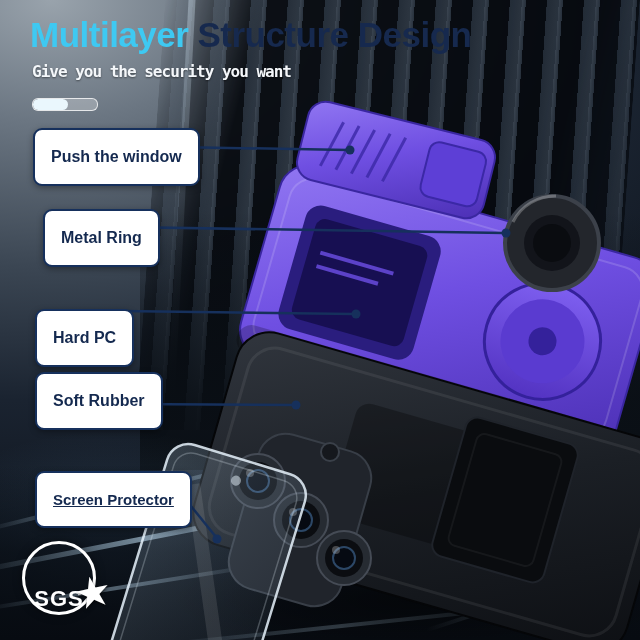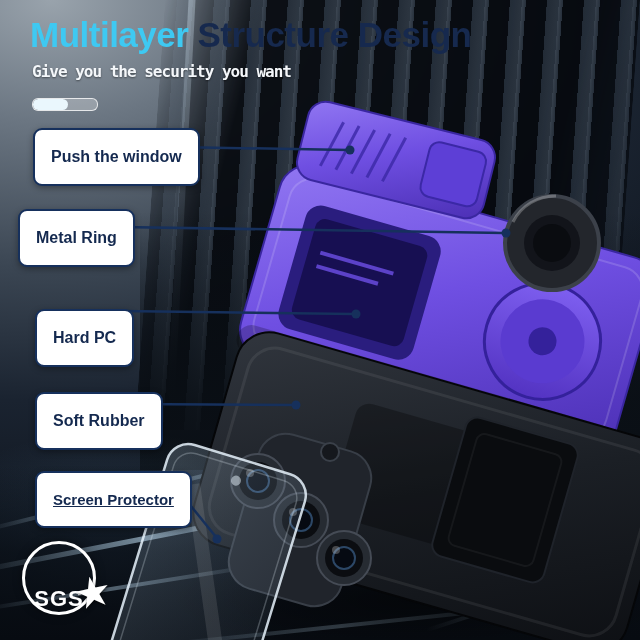--- a/index.html
+++ b/index.html
@@ -59,22 +59,22 @@
     position:absolute;left:2px;top:82px;width:64px;height:11px;border-radius:6px;
     background:rgba(255,255,255,.28);border:1px solid rgba(255,255,255,.75);overflow:hidden;
   }
   .progress .fill{display:block;width:55%;height:100%;background:#eaf7fd;border-radius:6px;}
   
   .callout{
     position:absolute;z-index:3;background:#ffffff;border:2px solid #16305c;border-radius:9px;
     padding:18px 16px;font-size:16px;font-weight:bold;color:#14294f;white-space:nowrap;
     box-shadow:0 2px 6px rgba(0,0,0,.35);
   }
-  .c1{left:33px;top:128px;} .c2{left:18px;top:209px;} .c3{left:35px;top:309px;}
-  .c4{left:35px;top:392px;} .c5{left:35px;top:471px;font-size:15px;text-decoration:underline;}
+  .c1{left:33px;top:128px;} .c2{left:43px;top:209px;} .c3{left:35px;top:309px;}
+  .c4{left:35px;top:372px;} .c5{left:35px;top:471px;font-size:15px;text-decoration:underline;}
   
   .product{position:absolute;left:0;top:0;z-index:2;}
   
   .sgs{
     position:absolute;left:22px;top:541px;width:68px;height:68px;border-radius:50%;
     border:3px solid #ffffff;z-index:3;display:flex;align-items:flex-end;justify-content:center;
     box-shadow:0 0 10px rgba(0,0,0,.4);
   }
   .sgs-text{color:#ffffff;font-weight:800;font-size:22px;letter-spacing:1px;}
   .star{

